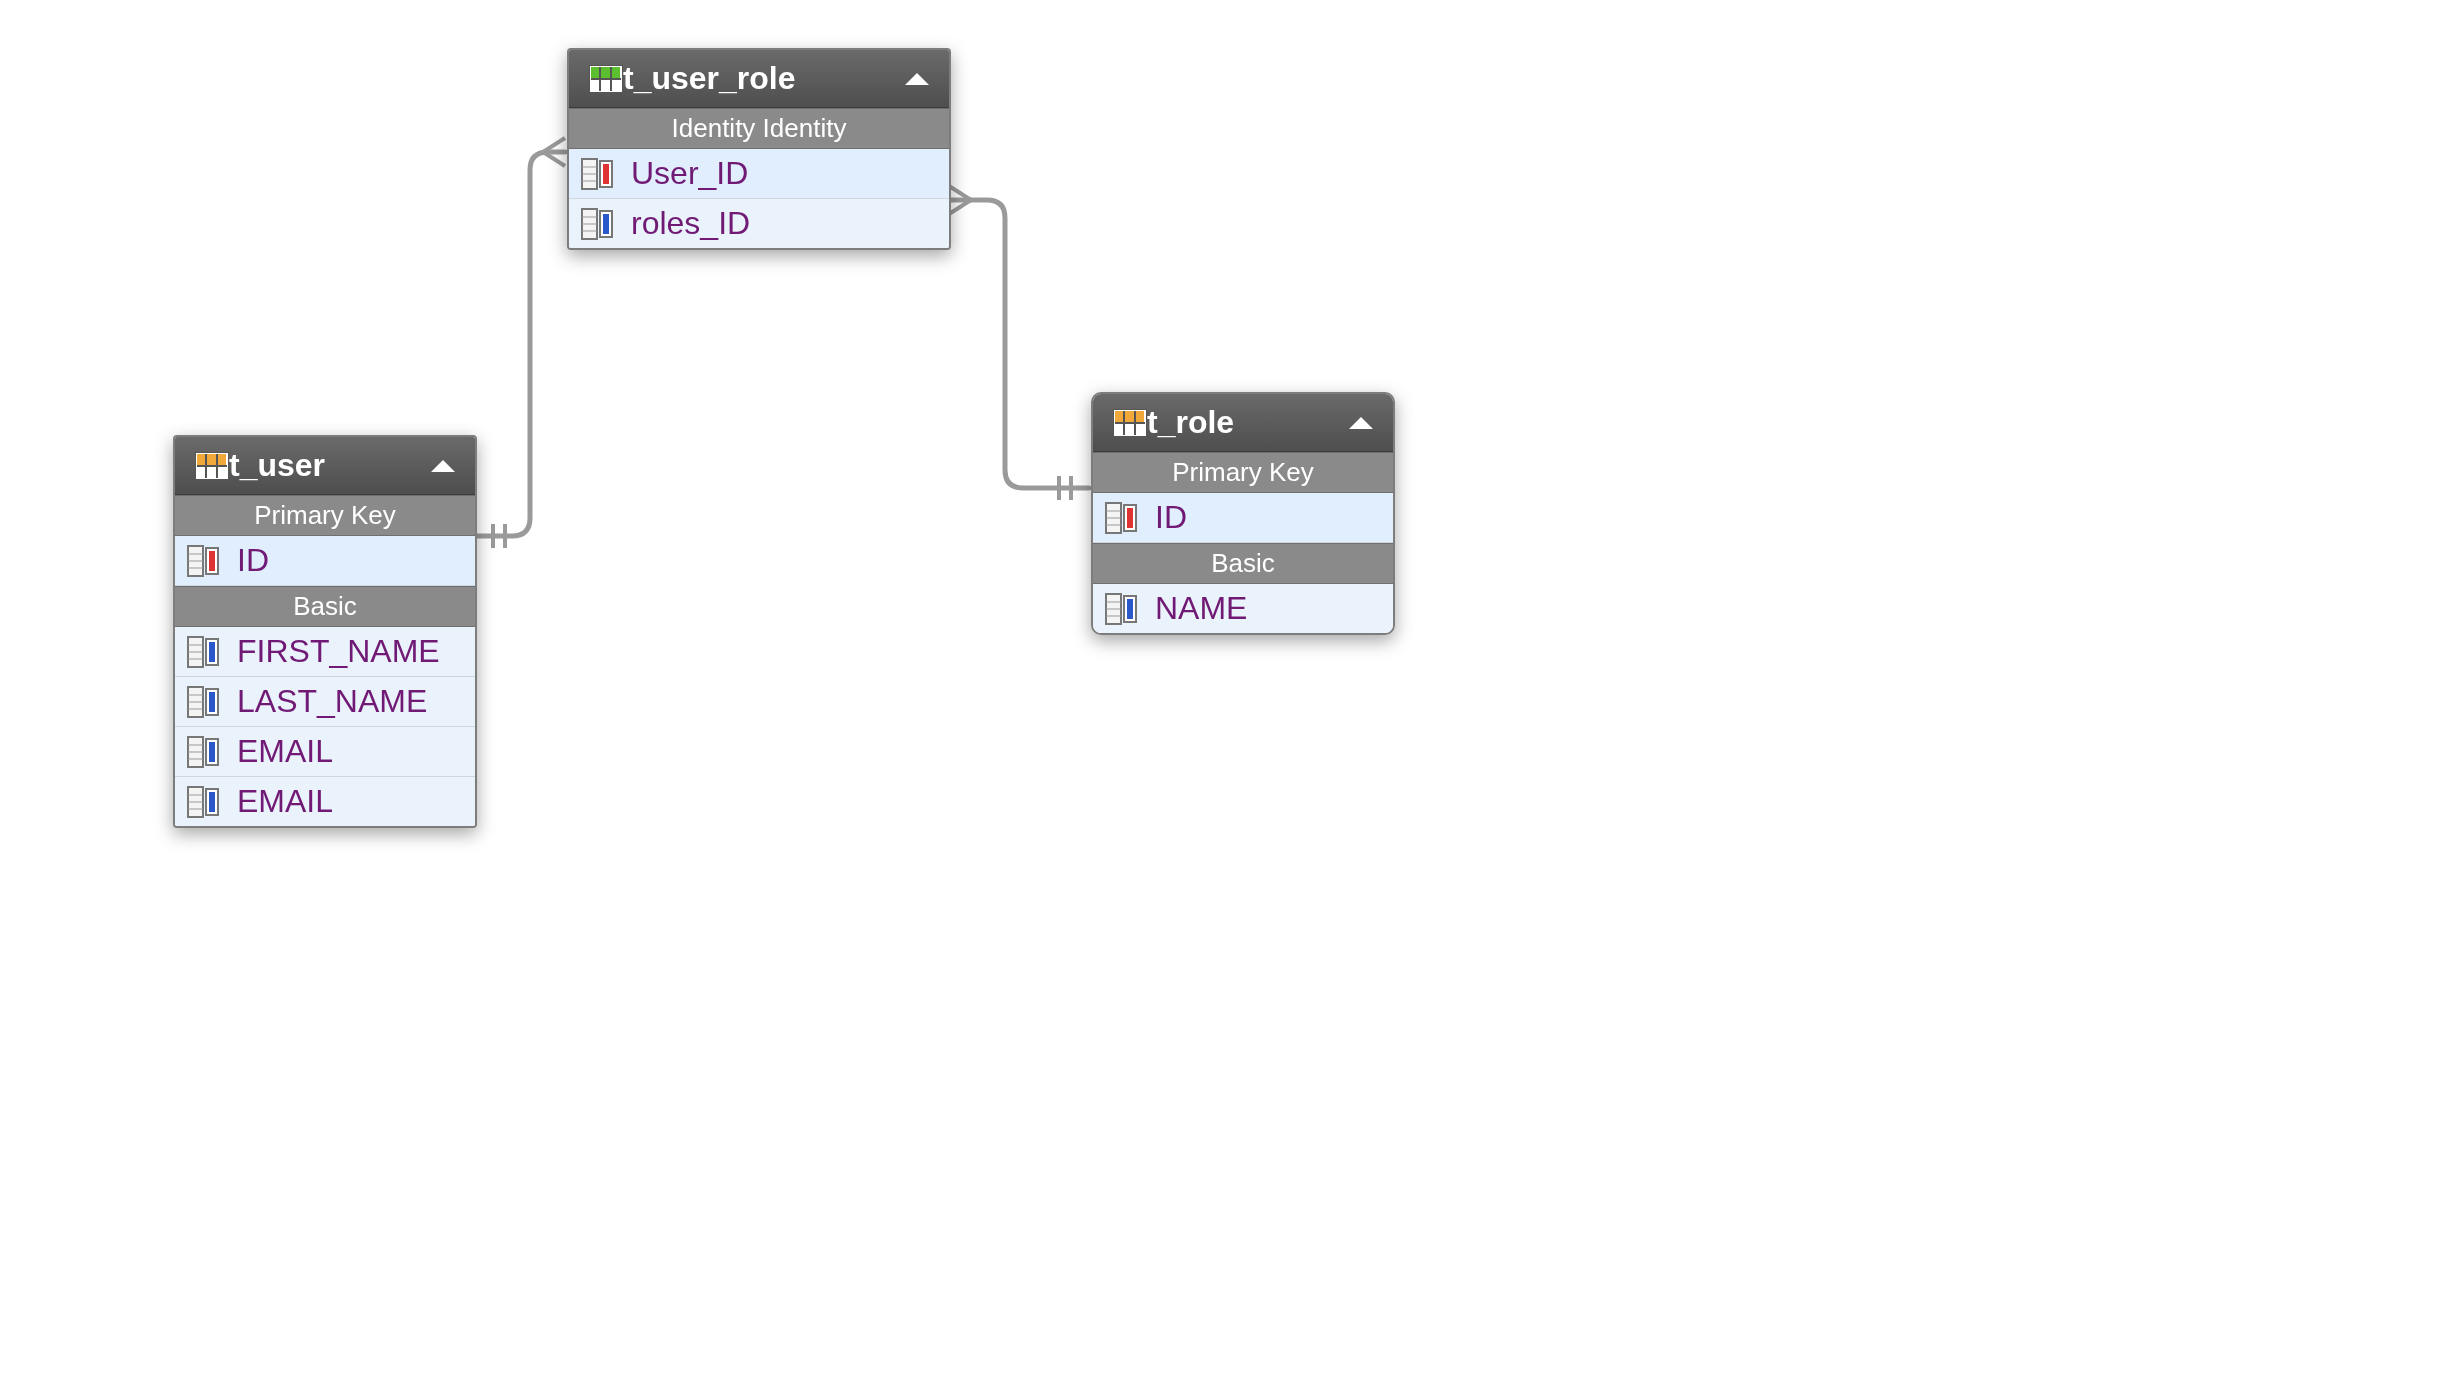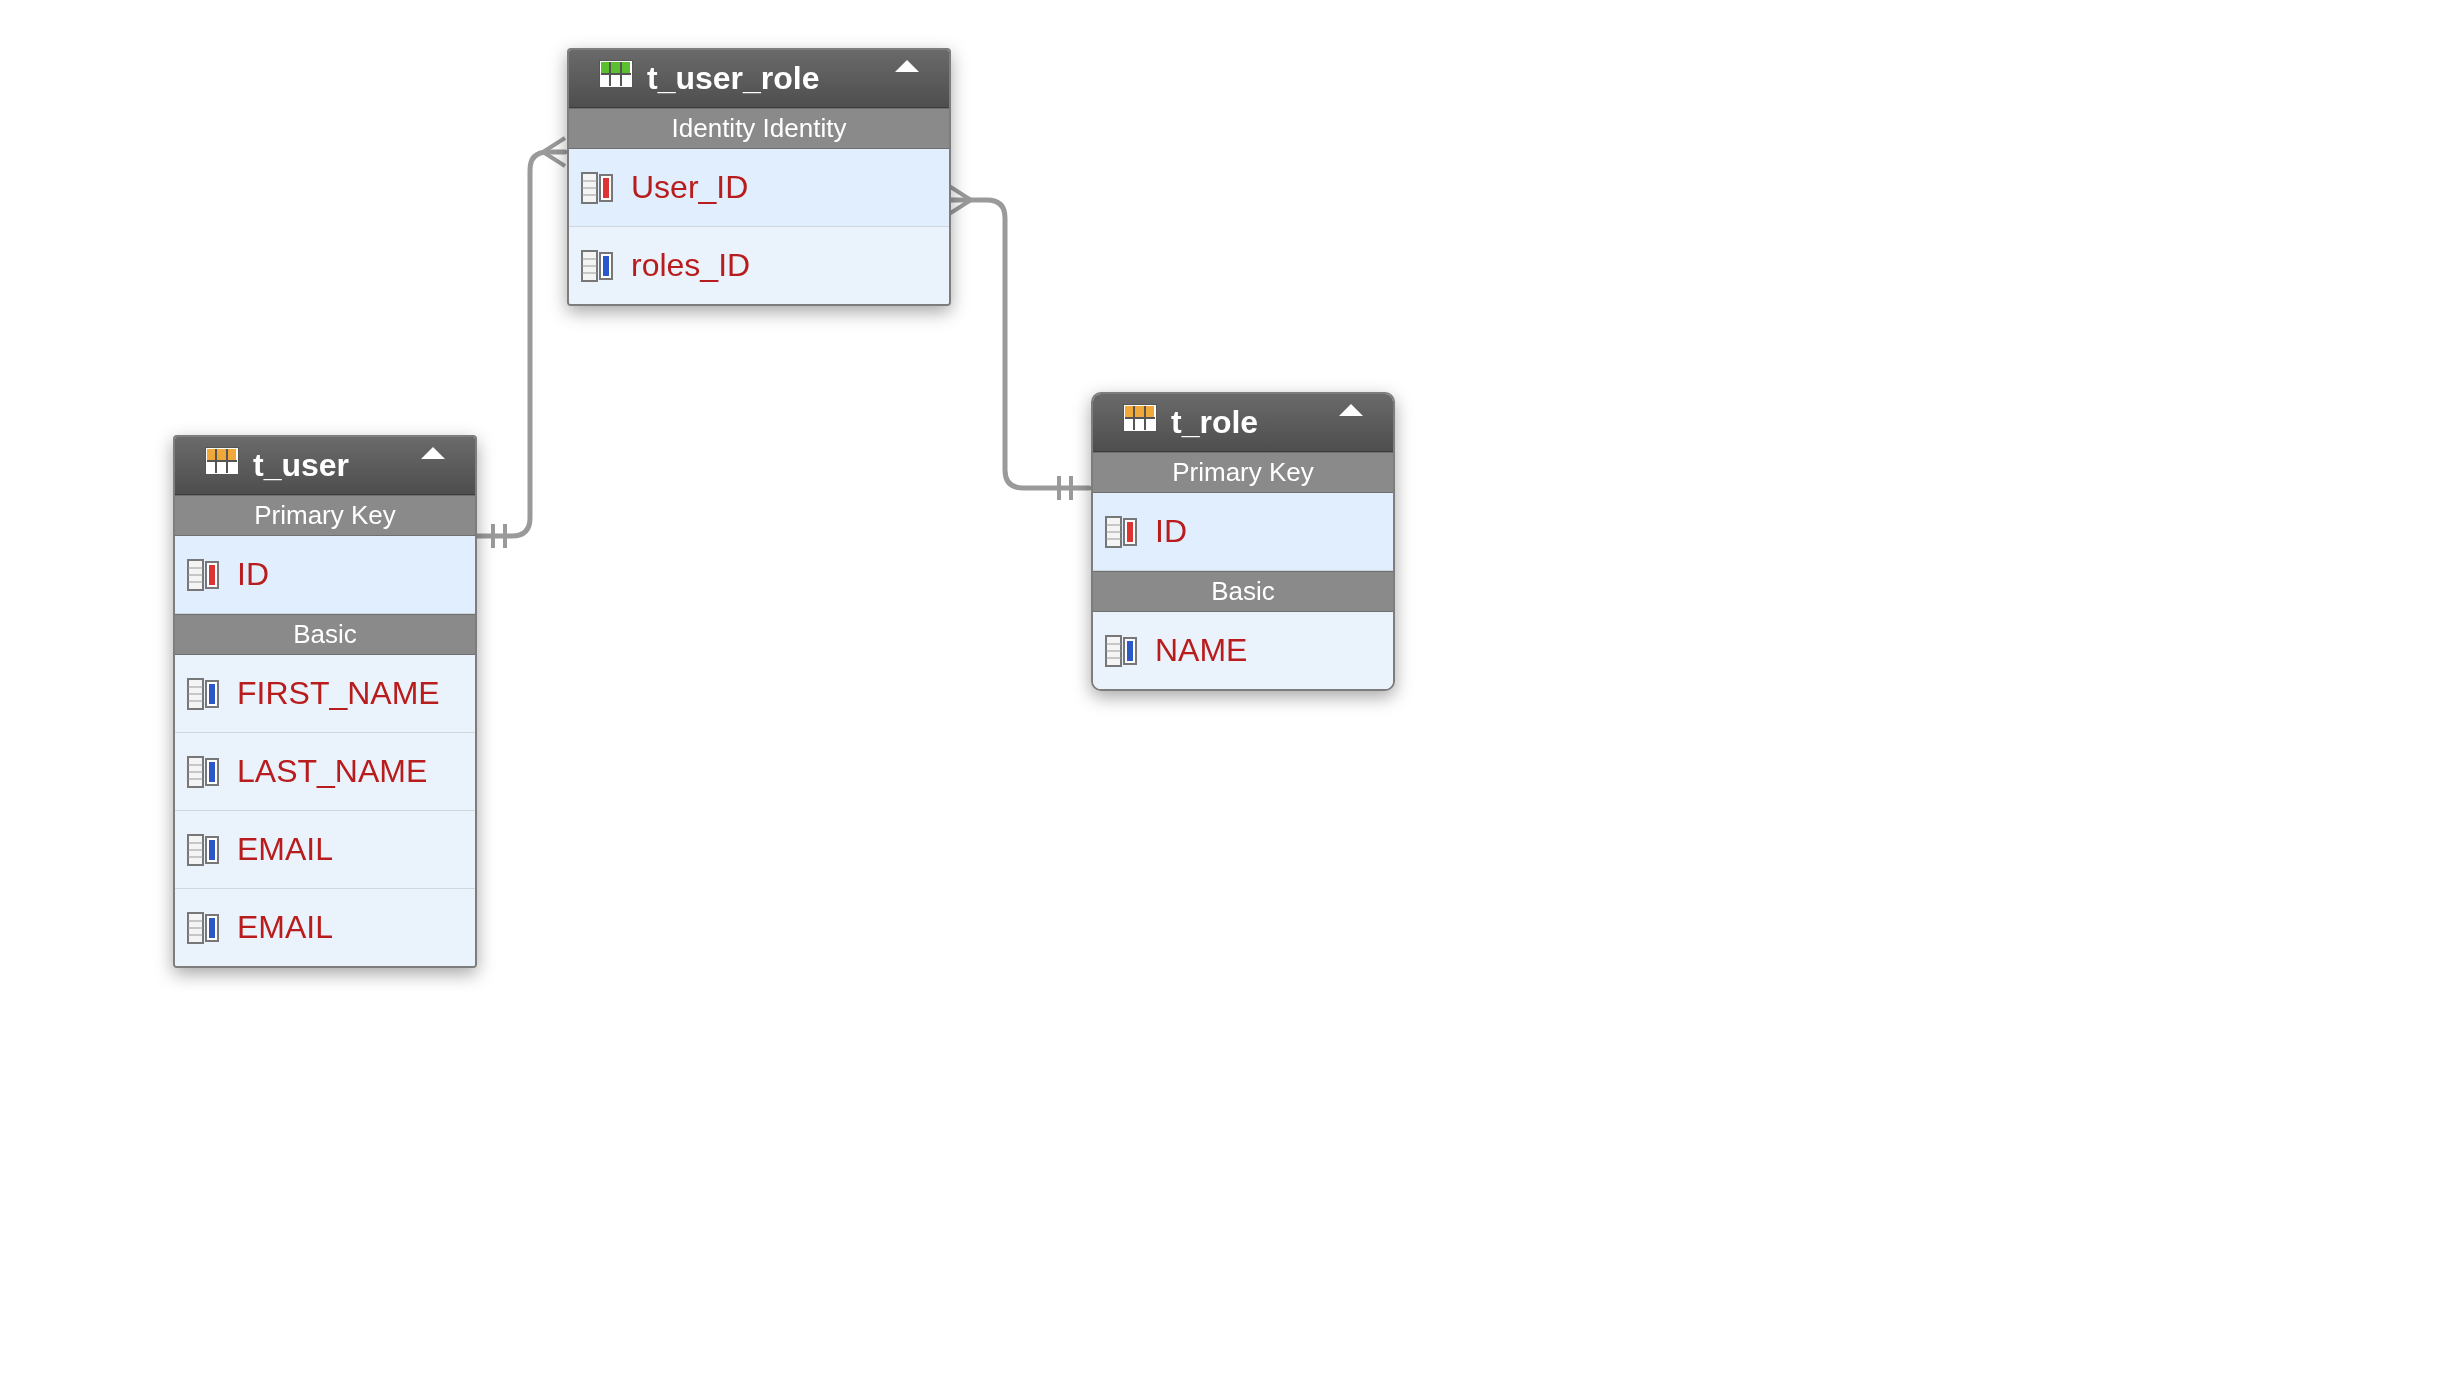--- a/index.html
+++ b/index.html
@@ -8,44 +8,44 @@
   .entity{
     position:absolute;
     border:2px solid #7d7d7d;
     border-radius:4px;
     box-shadow:0 6px 18px rgba(0,0,0,.35);
     font-size:32px;
     background:#fff;
     overflow:hidden;
   }
   .entity .titlebar{
-    display:flex;gap:14px;
+    display:flex;align-items:center;
     background:linear-gradient(#6a6a6a,#4e4e4e);
     color:#fff;font-weight:700;
-    padding:10px 30px;
+    padding:10px 20px;
     border-bottom:1px solid #3c3c3c;
   }
   .entity .titlebar .spacer{flex:1;}
   .entity .collapse-arrow{
     width:0;height:0;display:inline-block;
     border-left:12px solid transparent;
     border-right:12px solid transparent;
     border-bottom:12px solid #fff;
   }
   .entity .section-label{
     background:#8a8a8a;color:#fff;text-align:center;
     font-size:26px;padding:4px 0;font-weight:400;
     border-top:1px solid #6f6f6f;border-bottom:1px solid #6f6f6f;
   }
   .entity .row{
     display:flex;align-items:center;gap:14px;
-    padding:20px 12px;
+    padding:6px 12px;
     background:#eaf2fb;
     border-bottom:1px solid #cfd6dc;
-    color:#b91c1c;
+    color:#701a75;
   }
   .entity .row:last-child{border-bottom:none;}
   .entity .row.selected{background:#e0eefd;}
   .col-icon{flex:0 0 auto;}
   .col-label{flex:1 1 auto;}
   
   .ico-table{display:inline-block;box-sizing:border-box;}
   .ico-table svg{display:block;}
   .ico-col{display:inline-block;}
   .ico-col svg{display:block;}

